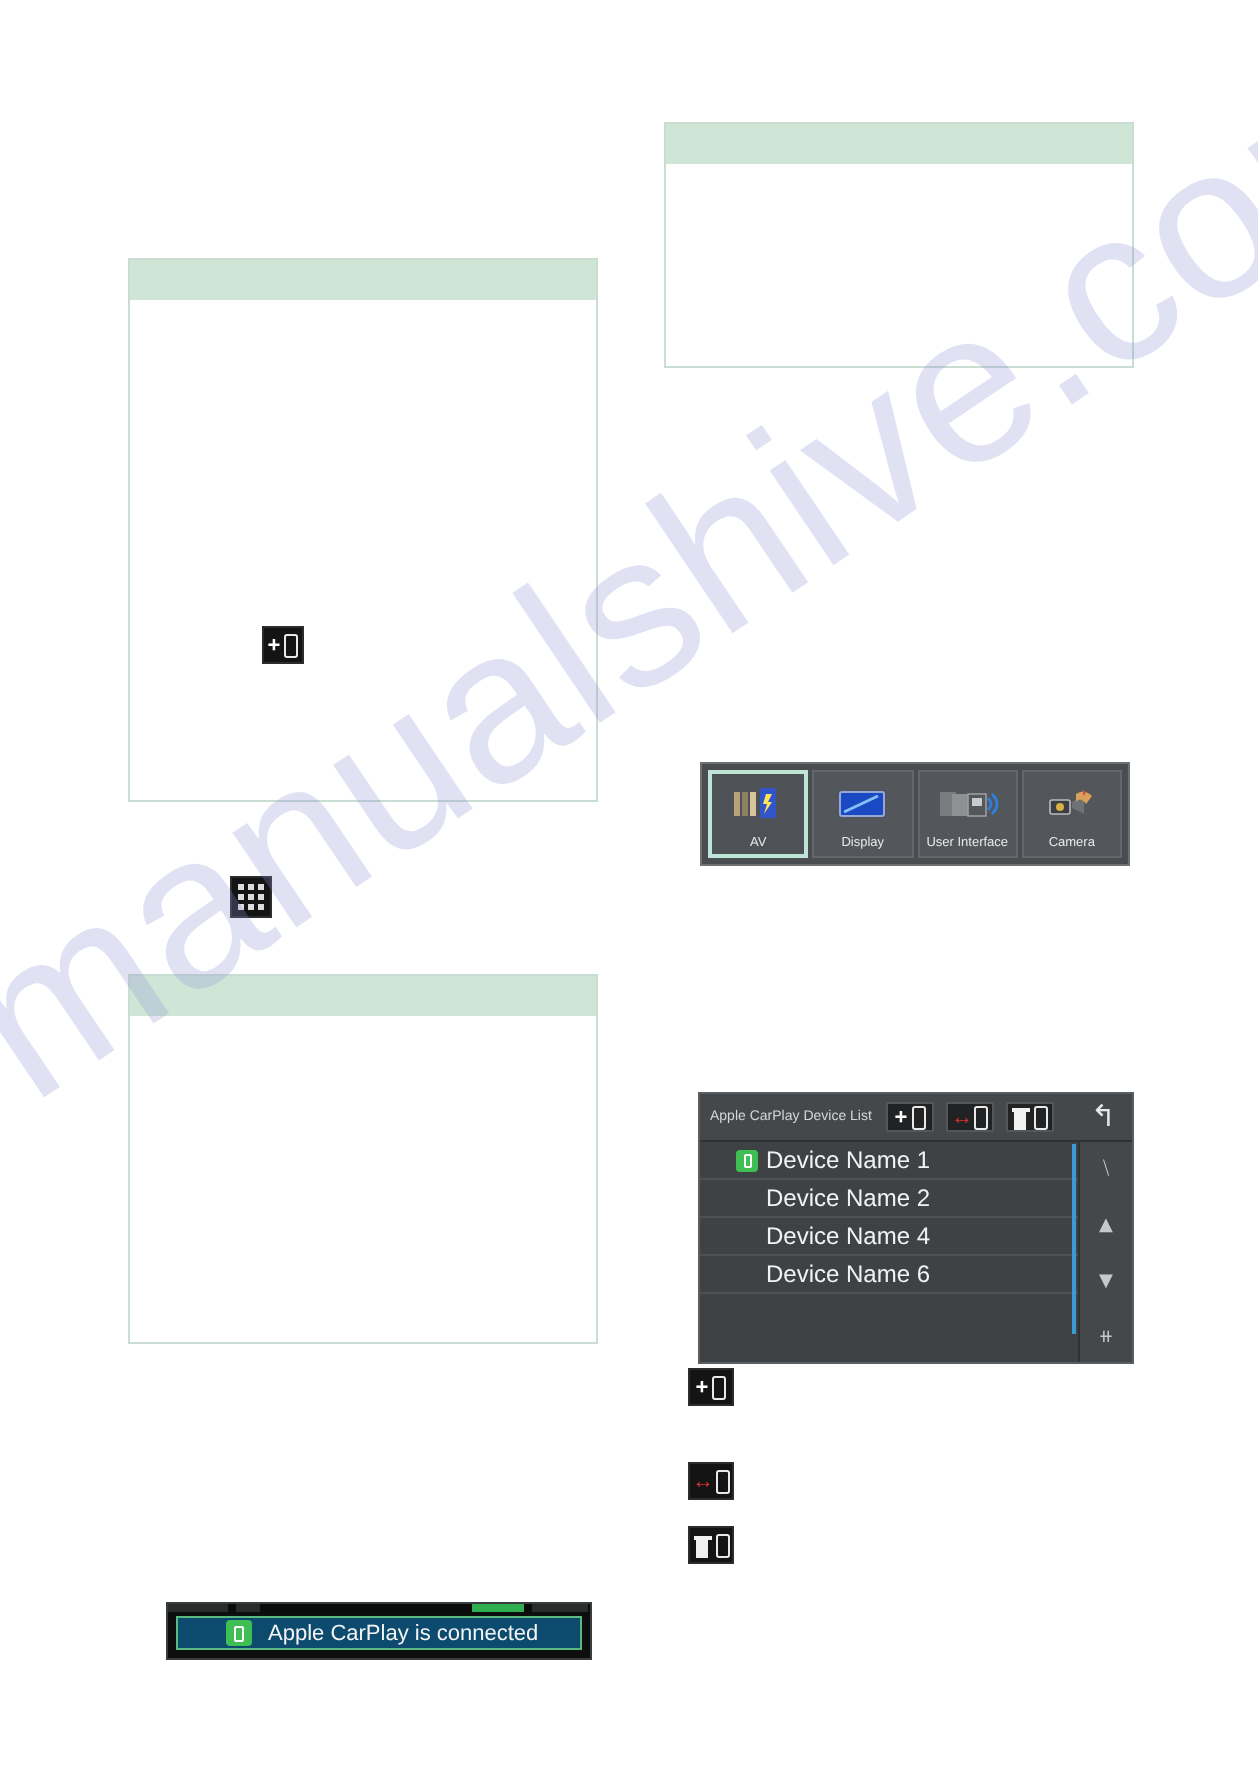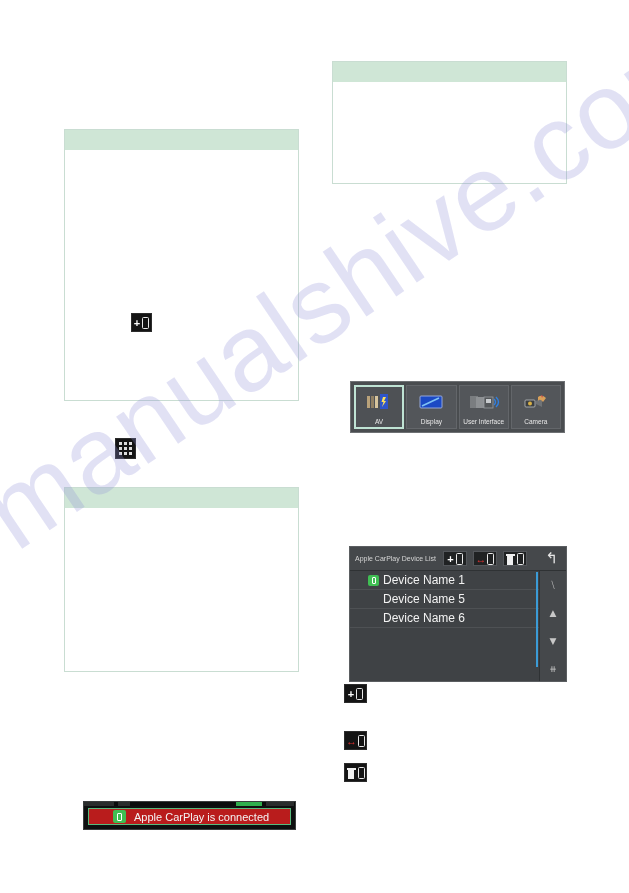--- a/index.html
+++ b/index.html
@@ -278,21 +278,21 @@
     background:#0a0c0c;
   }
   #carplay-topstrip .seg{
     position:absolute;top:0;height:4px;background:#2a2d2d;
   }
   #carplay-topstrip .seg.green{ background:#2fae4d; }
   #carplay-inner{
     position:absolute;
     left:4px; top:6px; right:4px; bottom:4px;
     border:1px solid #58ba7e;
-    background:#b91c1c;
+    background:#0c4a6e;
     display:flex;
     align-items:center;
     box-sizing:border-box;
   }
   #carplay-icon{
     width:13px;height:13px;
     background:#3fbf53;
     border-radius:2px;
     margin-left:24px;
     margin-right:8px;
@@ -435,24 +435,28 @@
 
     <div class="dl-row">
       <span class="dev-badge">
           <span></span>
         </span>
       <span class="dl-name">Device Name 1</span>
     </div>
 
     <div class="dl-row">
       <span class="badge-spacer"></span>
-      <span class="dl-name">Device Name 5</span>
-    </div>
-
-
+      <span class="dl-name">Device Name 2</span>
+    </div>
+
+
+    <div class="dl-row">
+      <span class="badge-spacer"></span>
+      <span class="dl-name">Device Name 4</span>
+    </div>
 
 
     <div class="dl-row">
       <span class="badge-spacer"></span>
       <span class="dl-name">Device Name 6</span>
     </div>
 
   </div>
 
   <div id="dl-scrollbar"></div>

